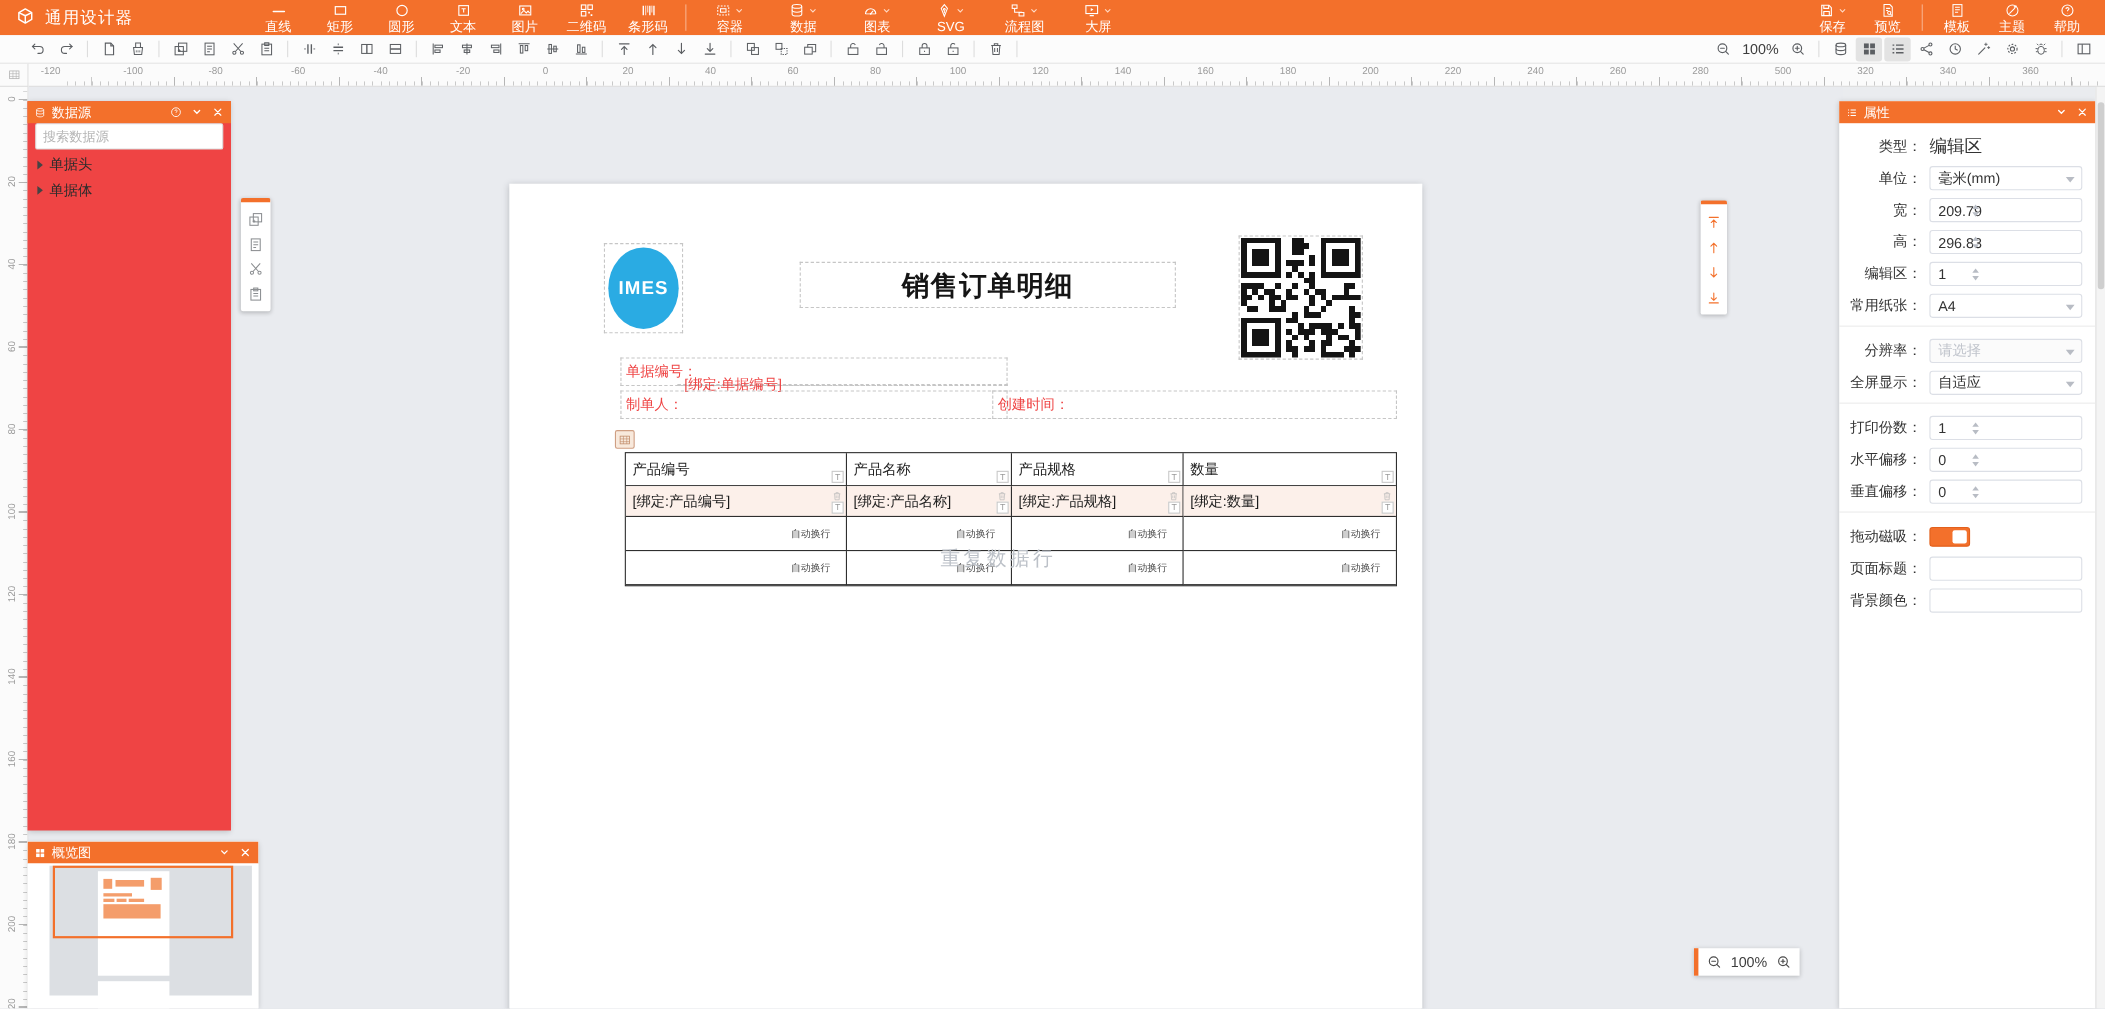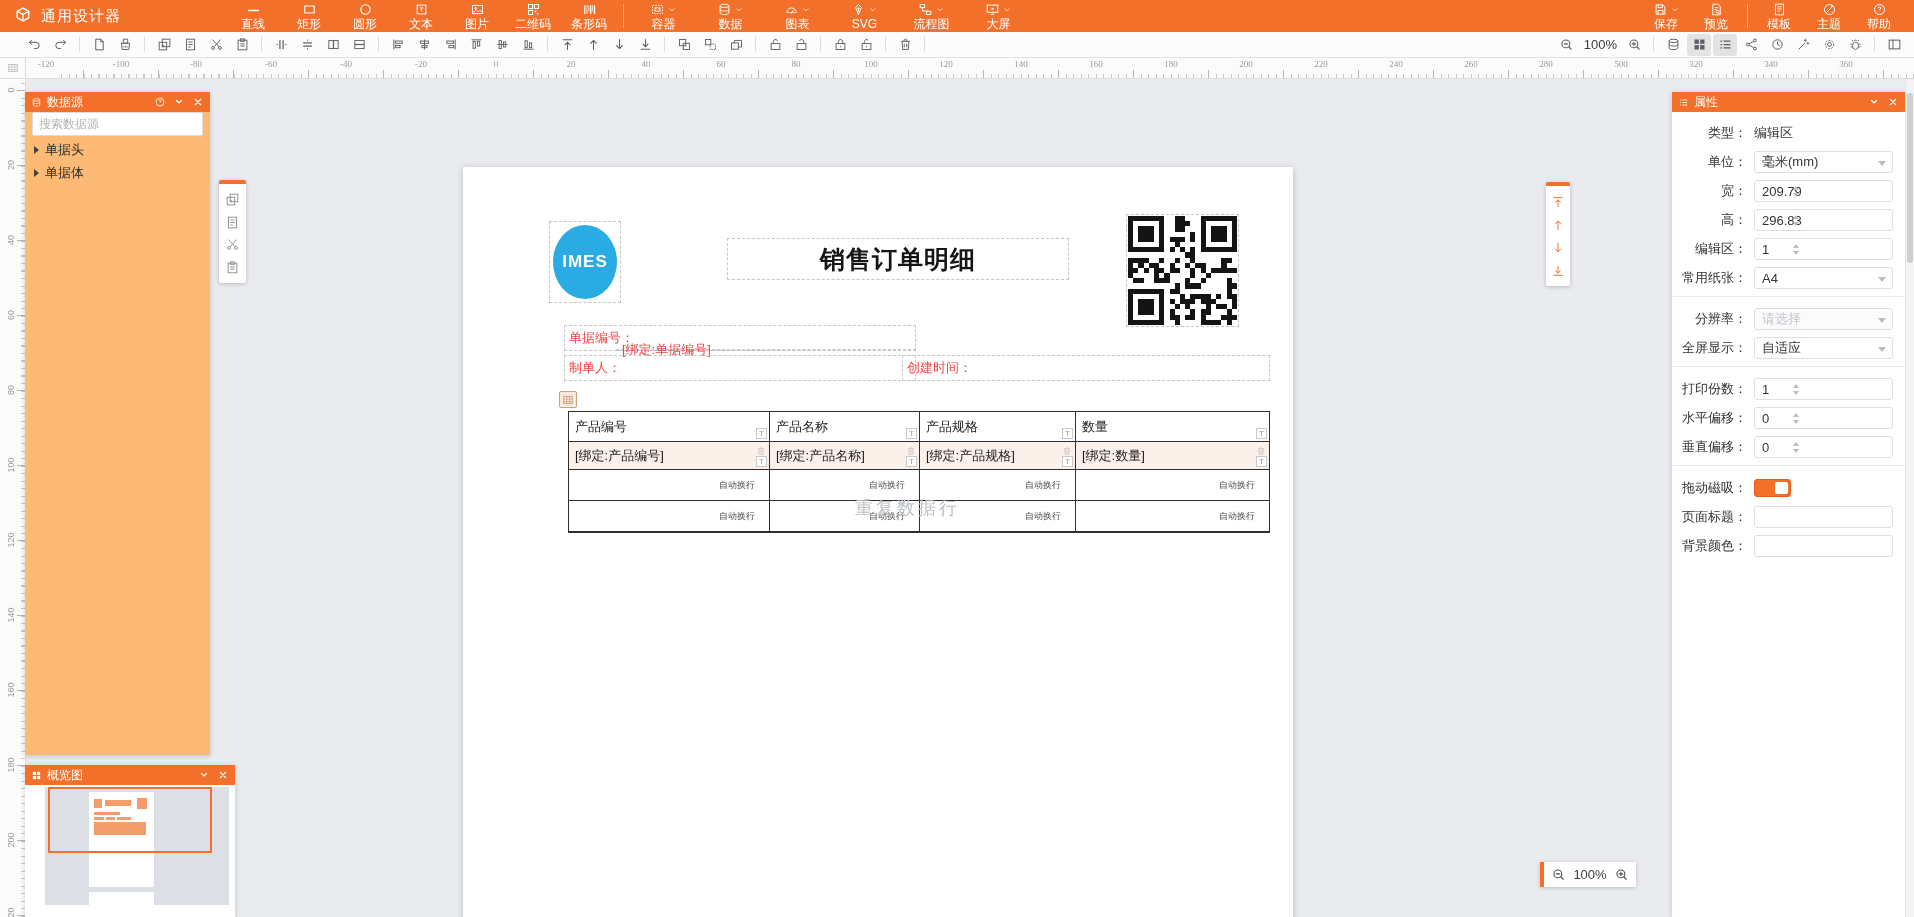--- a/index.html
+++ b/index.html
@@ -29,21 +29,21 @@
   .ib svg{width:15px;height:15px;}
   .ib[data-state="selected"]{background:#e3e3e3;}
   .sep2{width:1px;height:15px;background:#ddd;margin:0 7px;flex:none;}
   .ibgroup{display:flex;gap:2px;}
   .tb2 .rightside{margin-left:auto;display:flex;align-items:center;padding-right:8px;}
   .zoomtxt{font-size:13px;color:#3d3d3d;margin:0 5px;}
 
   
   .corner{position:absolute;left:0;top:58px;width:26px;height:21px;background:#fbfbfb;border-right:1px solid #dcdcdc;border-bottom:1px solid #dcdcdc;display:flex;align-items:center;justify-content:center;color:#b0b0b0;}
   .corner svg{width:12px;height:12px;}
-  .hruler{position:absolute;left:26px;top:58px;width:1888px;height:21px;background:#fbfbfb;border-bottom:1px solid #dcdcdc;overflow:hidden;font-family:Liberation Serif, serif;}
+  .hruler{position:absolute;left:26px;top:58px;width:1888px;height:21px;background:#fbfbfb;border-bottom:1px solid #dcdcdc;overflow:hidden;}
   .hruler::before{content:"";position:absolute;left:34.5px;right:0;bottom:0;height:4px;background:repeating-linear-gradient(90deg,#c9c9c9 0 1px,transparent 1px 7.5px);}
   .hruler::after{content:"";position:absolute;left:57px;right:0;bottom:0;height:8px;background:repeating-linear-gradient(90deg,#b5b5b5 0 1px,transparent 1px 75px);}
   .hlabels{position:absolute;left:-17.5px;top:1px;display:flex;}
   .hlab{width:75px;flex:none;text-align:center;font-size:9px;color:#9a9a9a;}
   .vruler{position:absolute;left:0;top:79px;width:26px;height:838px;background:#fbfbfb;border-right:1px solid #dcdcdc;overflow:hidden;}
   .vruler::before{content:"";position:absolute;top:3.5px;bottom:0;right:0;width:4px;background:repeating-linear-gradient(180deg,#c9c9c9 0 1px,transparent 1px 7.5px);}
   .vruler::after{content:"";position:absolute;top:11px;bottom:0;right:0;width:8px;background:repeating-linear-gradient(180deg,#b5b5b5 0 1px,transparent 1px 75px);}
   .vlabels{position:absolute;top:-26.5px;left:0;width:22px;display:flex;flex-direction:column;}
   .vlab{height:75px;flex:none;display:flex;align-items:center;justify-content:center;}
   .vlab span{transform:rotate(-90deg);font-size:9px;color:#9a9a9a;white-space:nowrap;}
@@ -88,42 +88,42 @@
   .rtb .ib svg{width:14px;height:14px;}
   .zoomfloat{position:absolute;left:1514px;top:783px;width:96px;height:25px;background:#fff;border-left:4px solid #f3702b;box-shadow:0 1px 4px rgba(0,0,0,.2);display:flex;align-items:center;justify-content:center;}
   .zoomfloat .ib{width:20px;height:20px;color:#4a4a4a;}
   .zoomfloat span{font-size:13px;color:#3d3d3d;margin:0 5px;}
 
   
   .panelhead{height:20px;background:#f3702b;color:#fff;display:flex;align-items:center;padding:0 6px;gap:5px;font-size:12px;}
   .panelhead svg{width:11px;height:11px;flex:none;}
   .panelhead .sp{margin-left:auto;display:flex;gap:7px;align-items:center;}
   .panelhead .hbtn{width:12px;height:12px;color:#fff;cursor:pointer;}
-  .dspanel{position:absolute;left:25px;top:92px;width:185px;height:663px;background:#fdba74;box-shadow:0 1px 5px rgba(0,0,0,.18);}
+  .dspanel{position:absolute;left:25px;top:92px;width:185px;height:663px;background:#ef4444;box-shadow:0 1px 5px rgba(0,0,0,.18);}
   .dsbody{padding:0 7px;}
   .dssearch{width:100%;height:24px;border:1px solid #dcdcdc;border-radius:2px;font-size:12px;padding:0 6px;color:#333;outline:none;font-family:inherit;}
   .dssearch::placeholder{color:#b5b5b5;}
   .dsitem{display:flex;align-items:center;gap:6px;height:19px;font-size:13px;color:#2c2c2c;cursor:pointer;margin-top:4px;}
   .caret-r{width:0;height:0;border-left:5px solid #444;border-top:4px solid transparent;border-bottom:4px solid transparent;margin-left:2px;}
 
   
   .ovpanel{position:absolute;left:25px;top:765px;width:210px;height:152px;background:#fff;box-shadow:0 1px 5px rgba(0,0,0,.18);overflow:hidden;}
   .ovbody{position:relative;width:100%;height:132px;background:#fff;}
   .ovgray{position:absolute;left:20px;top:2px;width:184px;height:118px;background:#dcdfe3;}
   .minipage{position:absolute;left:64px;top:7px;width:65px;height:95px;background:#fff;}
   .minipage2{position:absolute;left:64px;top:107px;width:65px;height:40px;background:#fff;}
   .mp{position:absolute;background:#f49d6b;}
   .viewport{position:absolute;left:23px;top:2px;width:164px;height:66px;border:2px solid #f3702b;cursor:move;}
 
   
   .props{position:absolute;left:1672px;top:92px;width:233px;height:825px;background:#fff;box-shadow:0 1px 5px rgba(0,0,0,.18);}
   .pbody{padding:10px 0 0 0;}
   .prow{display:flex;align-items:center;height:22px;margin:0 12px 7px 0;}
   .plab{width:82px;flex:none;text-align:right;font-size:13px;color:#333;padding-right:7px;white-space:nowrap;}
-  .pval{font-size:13px;color:#333;}
+  .pval{font-size:16px;color:#333;}
   .pfield{position:relative;width:139px;height:22px;border:1px solid #dcdfe6;border-radius:3px;background:#fff;display:flex;align-items:center;padding:0 18px 0 7px;font-size:13px;color:#333;cursor:pointer;}
   .pfield.ph{color:#c0c4cc;background:#fbfbfb;}
   .pfield .caret{position:absolute;right:6px;top:9px;width:0;height:0;border-left:4px solid transparent;border-right:4px solid transparent;border-top:5px solid #b8bcc4;}
   .pinput{width:139px;height:22px;border:1px solid #dcdfe6;border-radius:3px;font-size:13px;padding:0 18px 0 7px;color:#333;outline:none;font-family:inherit;}
   .spinner{position:absolute;margin-left:117px;width:14px;height:20px;display:flex;flex-direction:column;align-items:center;justify-content:center;gap:3px;cursor:pointer;}
   .spin-u{width:0;height:0;border-left:3.5px solid transparent;border-right:3.5px solid transparent;border-bottom:4px solid #b8bcc4;}
   .spin-d{width:0;height:0;border-left:3.5px solid transparent;border-right:3.5px solid transparent;border-top:4px solid #b8bcc4;}
   .pwrap{position:relative;display:flex;align-items:center;}
   .toggle{position:relative;width:37px;height:18px;border-radius:3px;background:#f3702b;border:1px solid #e2601c;cursor:pointer;}
   .knob{position:absolute;right:2px;top:2px;width:13px;height:12px;background:#fff;border-radius:2px;}

